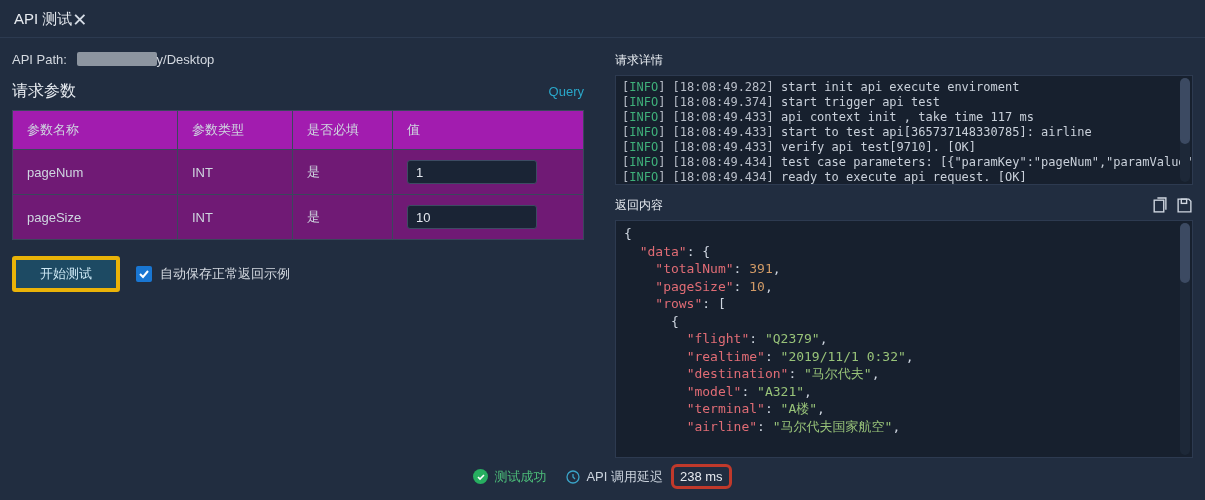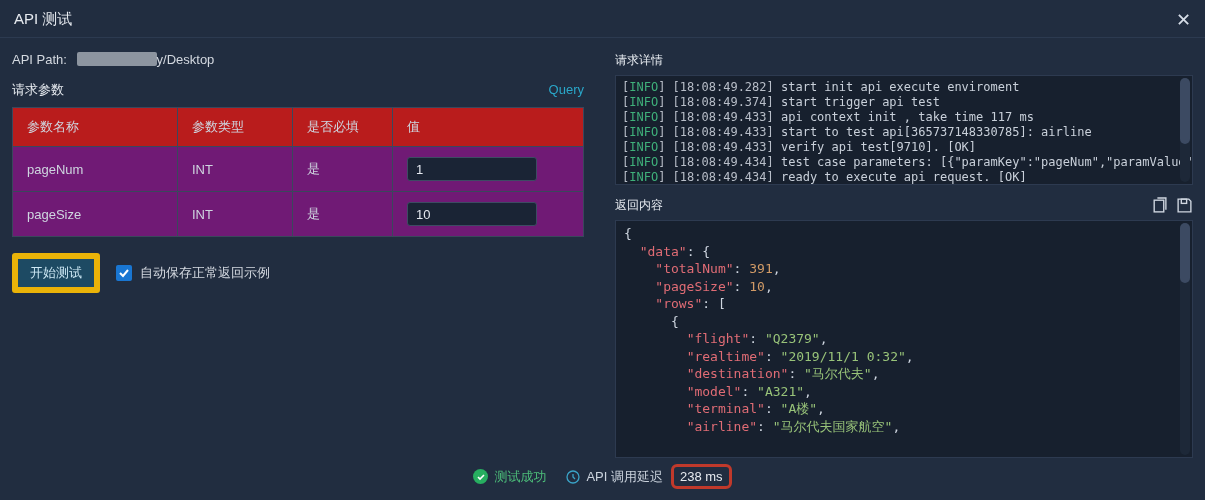--- a/index.html
+++ b/index.html
@@ -9,72 +9,72 @@
     color: #e5e7eb;
     font-family: "Helvetica Neue", Arial, sans-serif;
     font-size: 13px;
   }
   .modal {
     width: 1205px; height: 500px;
     background: #212d40;
     display: flex; flex-direction: column;
   }
   .titlebar {
-    display: flex; align-items: center; justify-content: space-between;
+    display: flex; align-items: center; justify-content: flex-start;
     padding: 10px 14px 8px 14px;
     border-bottom: 1px solid #2c3a50;
   }
   .title { font-size: 15px; color: #e7ebf0; }
   .close-x { font-size: 18px; color: #d6dde7; cursor: pointer; line-height: 1; }
   .body { flex: 1; display: flex; gap: 31px; padding: 14px 12px 0 12px; min-height: 0; }
   .left { width: 572px; display: flex; flex-direction: column; }
   .right { flex: 1; display: flex; flex-direction: column; min-width: 0; }
 
   .api-path { color: #d4d9e0; margin-bottom: 14px; font-size: 13px; }
   .api-path .lbl { margin-right: 6px; }
   .api-path .redact {
     display: inline-block; width: 80px; height: 14px;
     background: #8d95a0; border-radius: 2px;
     vertical-align: -2px; margin-right: 0px;
   }
 
   .params-head { display: flex; justify-content: space-between; align-items: baseline; margin-bottom: 8px; }
-  .params-head .h { color: #e7ebf0; font-size: 13px; }
+  .params-head .h { color: #e7ebf0; font-size: 16px; }
   .params-head .q { color: #2aa7c9; font-size: 13px; cursor: pointer; text-align: right; }
 
   table.params {
     width: 100%; border-collapse: collapse;
     border: 1px solid #3a475c;
   }
   table.params th, table.params td {
     border: 1px solid #3a475c;
     padding: 10px 14px;
     text-align: left;
     color: #cfd6e0;
     font-size: 13px;
     font-weight: 400;
   }
-  table.params th { background: #b91c1c; }
+  table.params th { background: #a21caf; }
   table.params td { background: #701a75; }
   .val-input {
     width: 130px; height: 24px;
     background: #1a2435;
     border: 1px solid #3d4b63;
     border-radius: 3px;
     color: #e5e9f0;
     padding: 0 8px;
     font-size: 13px;
   }
 
   .actions { display: flex; align-items: center; gap: 16px; margin-top: 16px; }
   .btn-test {
     background: #1d4a63;
-    border: 6px solid #eab308;
+    border: 4px solid #eab308;
     color: #cde8f4;
-    padding: 5px 12px;
+    padding: 5px 24px;
     font-size: 13px;
     border-radius: 3px;
     cursor: pointer;
   }
   .cb-wrap { display: flex; align-items: center; gap: 8px; color: #d4d9e0; font-size: 13px; }
   .cb {
     width: 16px; height: 16px;
     background: #1976d2;
     border-radius: 2px;
     display: inline-flex; align-items: center; justify-content: center;

